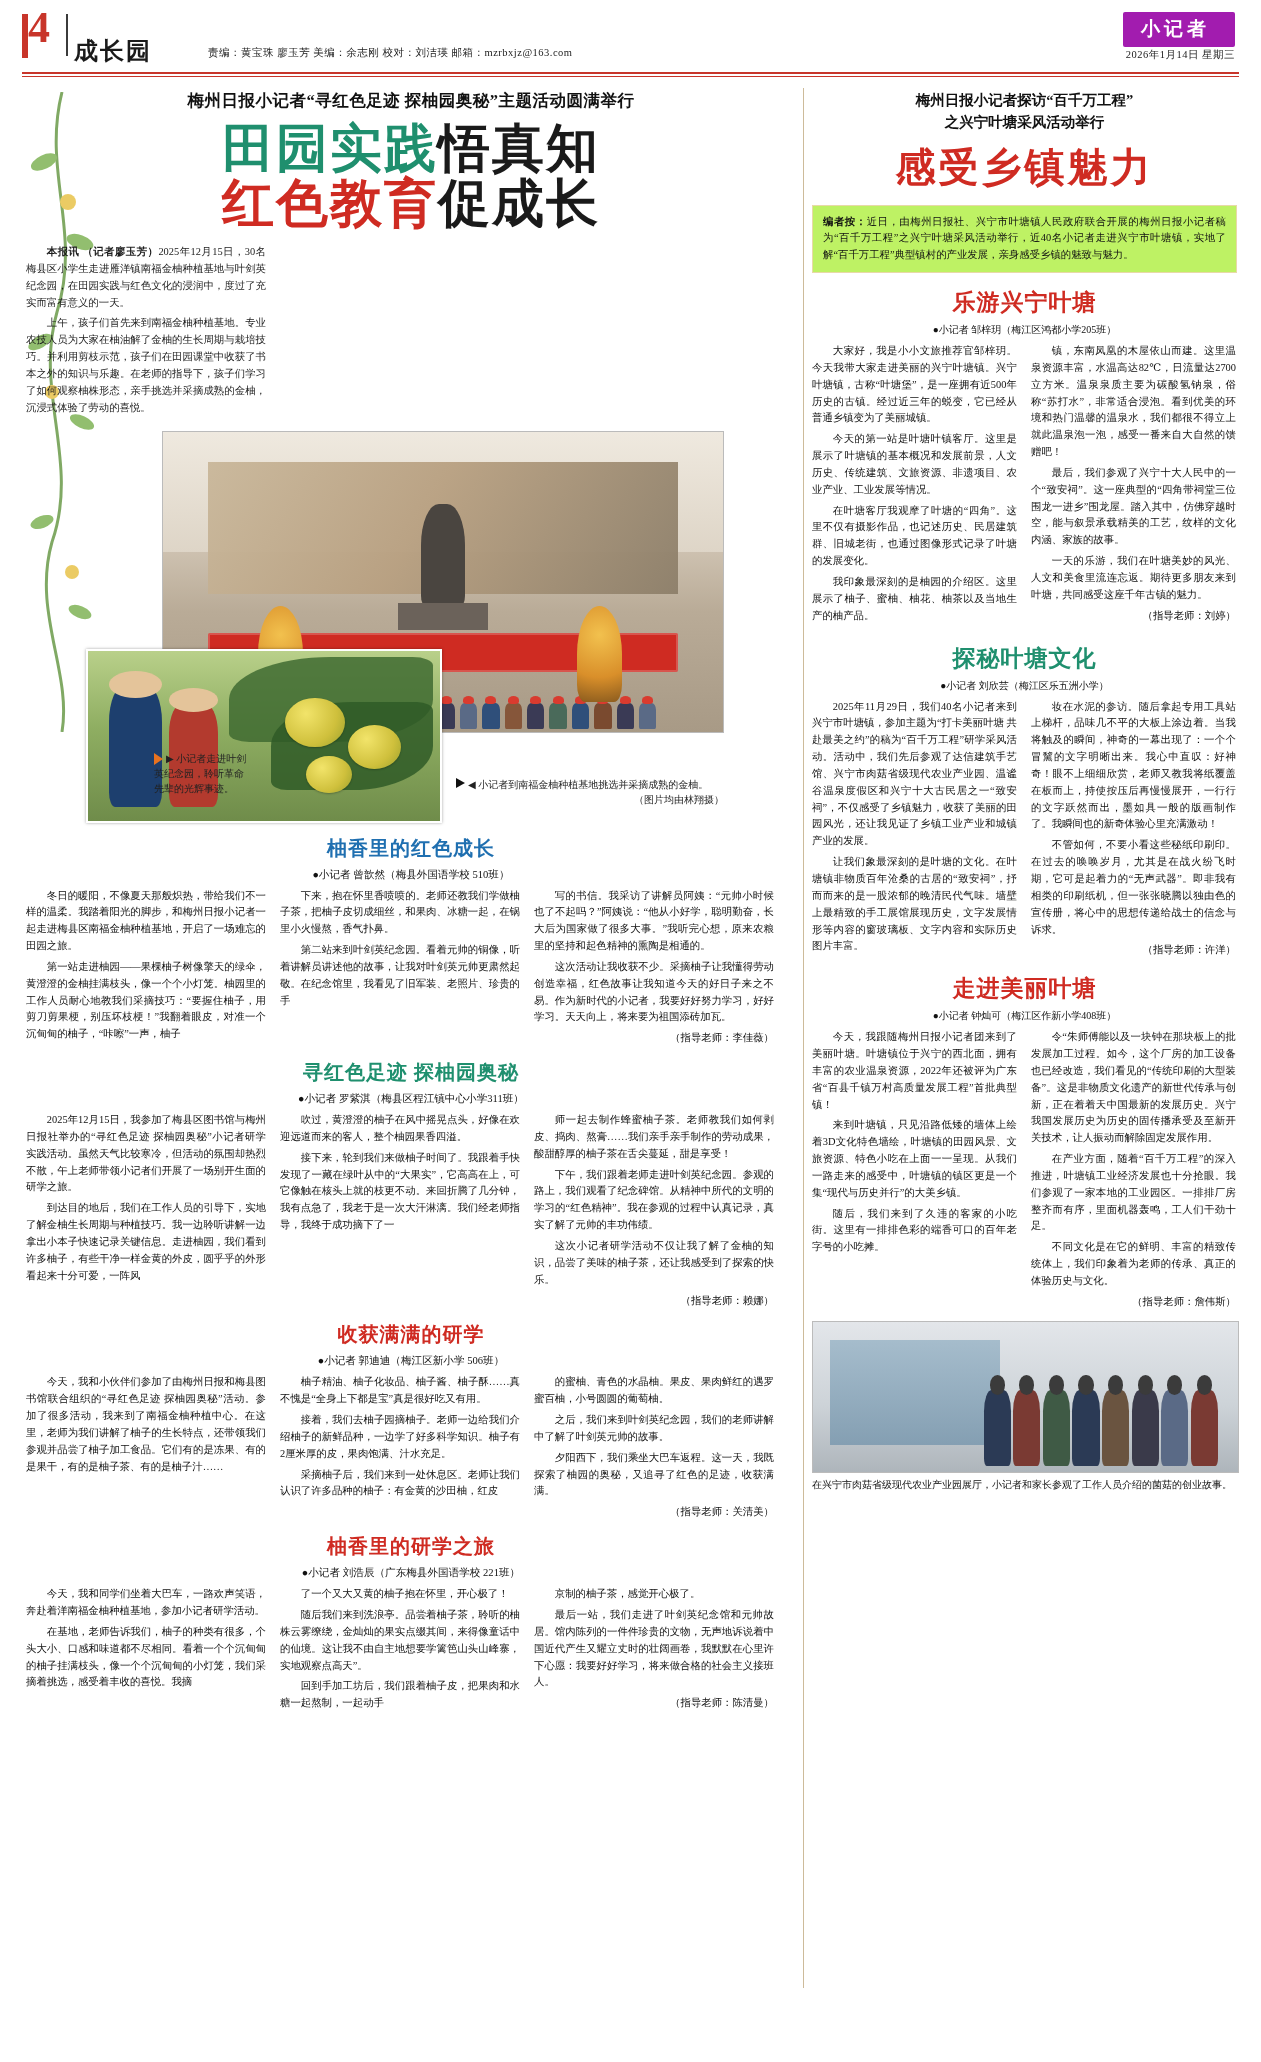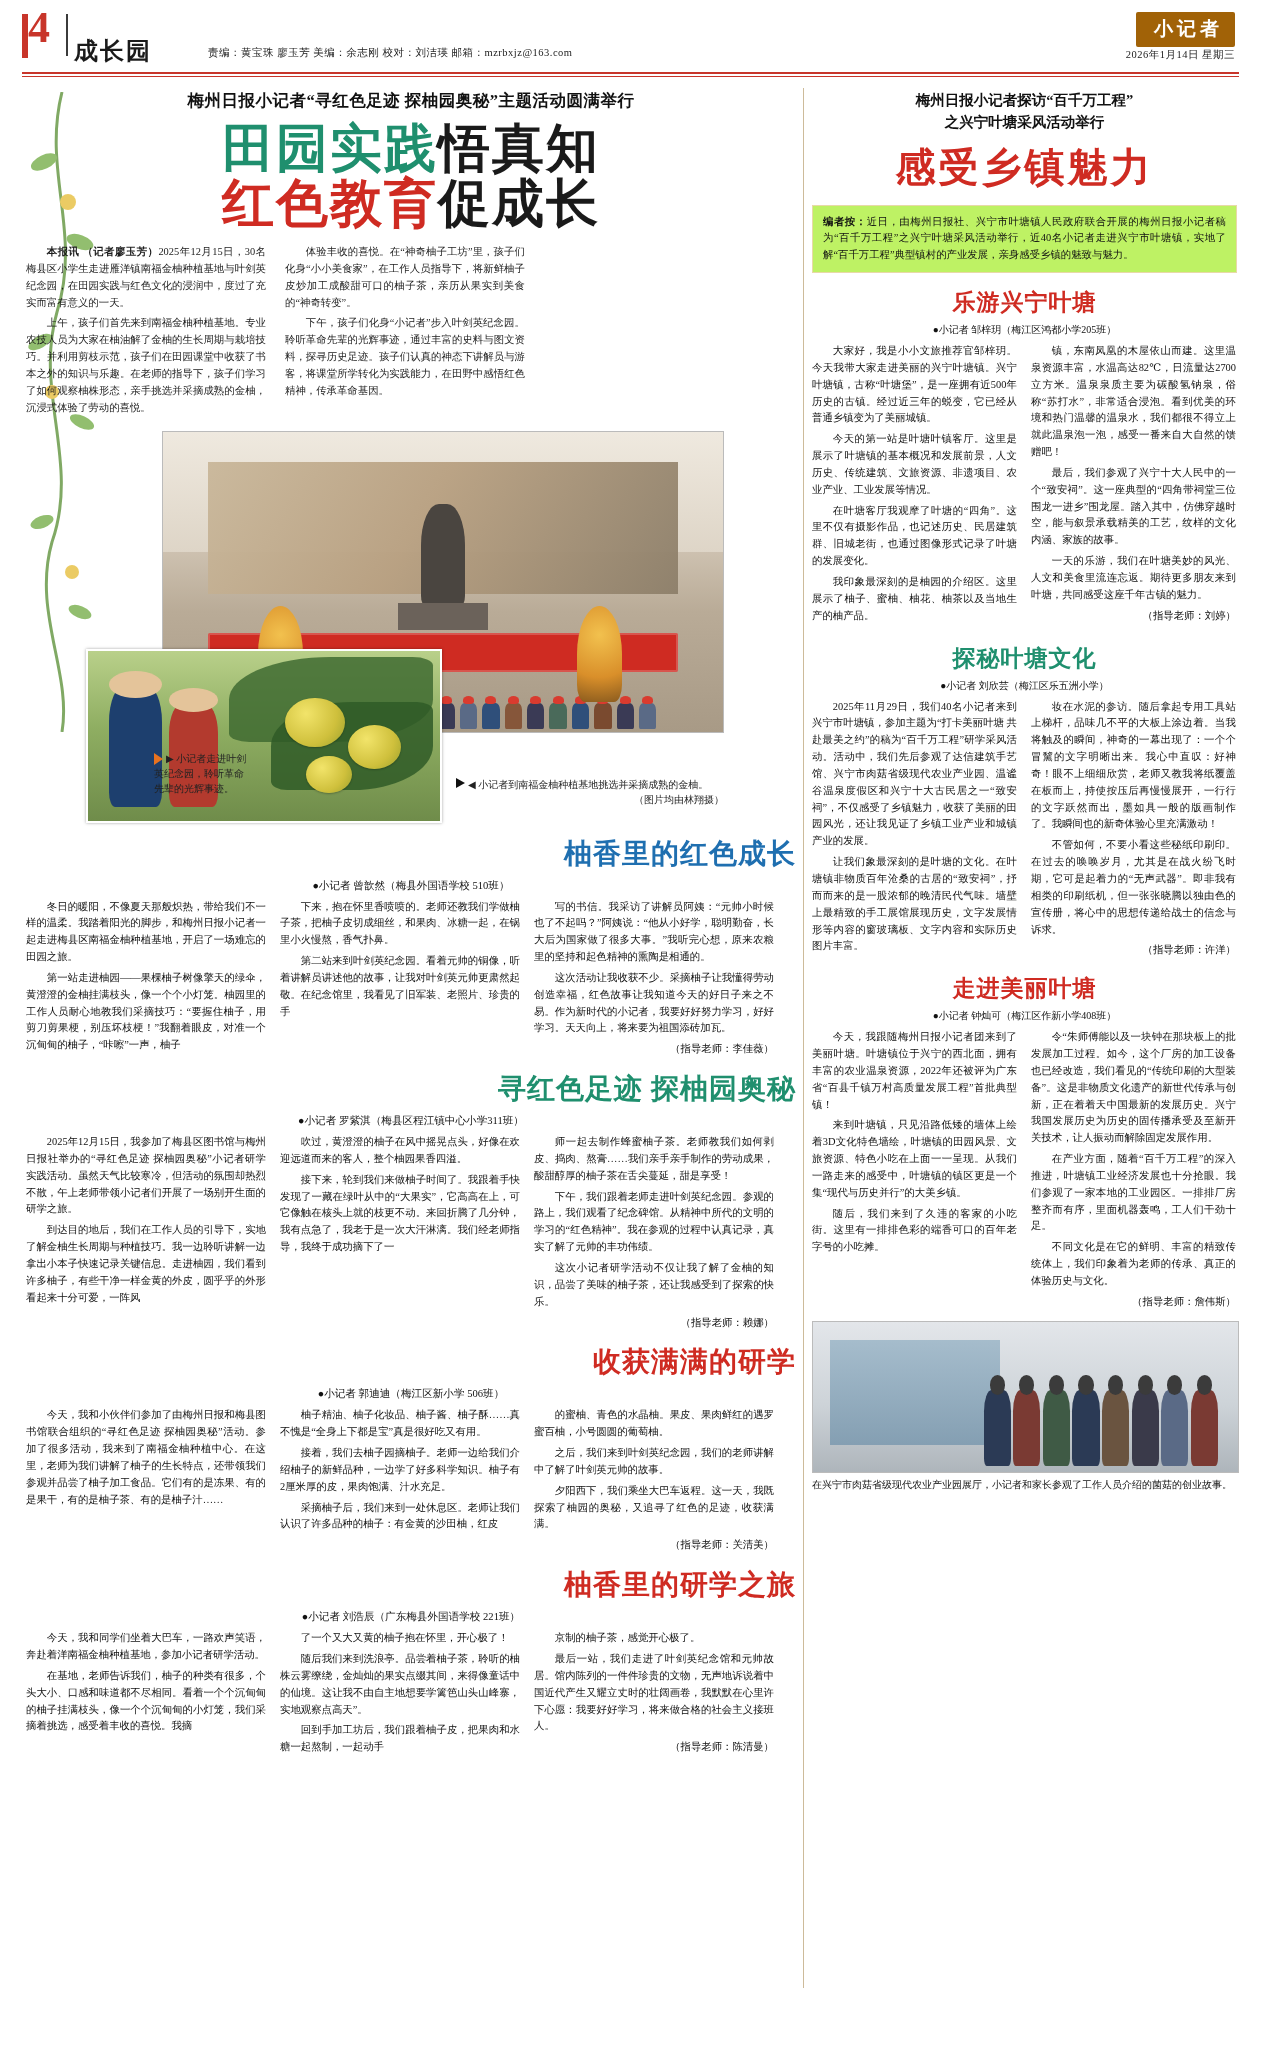--- a/index.html
+++ b/index.html
@@ -6,21 +6,21 @@
   body{width:1261px;height:2062px;font-family:"Liberation Serif","DejaVu Serif",serif;color:#111;}
   .page{position:relative;width:1261px;height:2062px;background:#fff;overflow:hidden;}
 
   
   .masthead{position:absolute;left:0;top:0;width:1261px;height:72px;}
   .mh-bar{position:absolute;left:22px;top:14px;width:6px;height:44px;background:#c8352a;}
   .mh-num{position:absolute;left:28px;top:6px;font-size:44px;font-weight:bold;color:#c8352a;font-family:"Liberation Serif",serif;line-height:1;}
   .mh-div{position:absolute;left:66px;top:14px;width:2px;height:42px;background:#3b3b3b;}
   .mh-title{position:absolute;left:74px;top:30px;font-size:24px;font-weight:bold;letter-spacing:2px;color:#1a1a1a;line-height:42px;}
   .mh-credits{position:absolute;left:208px;top:46px;font-size:10.5px;color:#222;letter-spacing:.5px;}
-  .mh-tag{position:absolute;right:26px;top:12px;background:#a16207;color:#fff;font-size:19px;font-weight:bold;letter-spacing:4px;padding:4px 12px 5px 18px;border-radius:2px;}
+  .mh-tag{position:absolute;right:26px;top:12px;background:#a21caf;color:#fff;font-size:19px;font-weight:bold;letter-spacing:4px;padding:4px 25px 5px 18px;border-radius:2px;}
   .mh-date{position:absolute;right:26px;top:48px;font-size:10.5px;color:#222;letter-spacing:.5px;}
   .mh-rule{position:absolute;left:22px;right:22px;top:72px;height:2px;background:#c8352a;}
   .mh-rule2{position:absolute;left:22px;right:22px;top:76px;height:1px;background:#c8352a;}
 
   
   .left-col{position:absolute;left:26px;top:86px;width:770px;}
   .right-col{position:absolute;left:812px;top:86px;width:425px;}
   .vrule{position:absolute;left:803px;top:88px;width:1px;height:1900px;background:#cdbb9a;}
 
   
@@ -44,21 +44,21 @@
   
   .photos{position:relative;margin-top:10px;height:392px;}
   .photo-main{position:absolute;left:136px;top:0;width:560px;height:300px;border:1px solid #bbb;overflow:hidden;}
   .photo-sub{position:absolute;left:60px;top:218px;width:352px;height:170px;border:2px solid #fff;box-shadow:0 0 3px rgba(0,0,0,.35);overflow:hidden;}
   .cap-left{position:absolute;left:128px;top:320px;width:96px;font-size:10px;line-height:1.5;color:#222;}
   .cap-left .tri{display:inline-block;width:0;height:0;border-left:9px solid #e8721f;border-top:6px solid transparent;border-bottom:6px solid transparent;margin-right:3px;vertical-align:middle;}
   .cap-bottom{position:absolute;left:430px;top:346px;width:268px;font-size:10px;line-height:1.55;color:#222;}
   .cap-bottom .tri{display:inline-block;width:0;height:0;border-left:9px solid #111;border-top:5px solid transparent;border-bottom:5px solid transparent;margin-right:3px;}
 
   
-  .art-h{font-size:28px;font-weight:bold;color:#1f8f6e;text-align:right;margin:12px 0 6px 0;letter-spacing:1px;}
+  .art-h{font-size:20px;font-weight:bold;color:#1f8f6e;text-align:center;margin:12px 0 6px 0;letter-spacing:1px;}
   .art-h.red{color:#cf2b22;}
   .art-h.blue{color:#1f6fb0;}
   .art-sub{font-size:10.6px;text-align:center;margin-bottom:6px;}
   .teacher{text-align:right;font-size:10.4px;margin-top:4px;}
 
   .cols3{display:flex;gap:14px;}
   .cols3 .c{width:240px;font-size:10.4px;line-height:1.62;text-align:justify;}
   .cols3 .c p{margin:0 0 4px 0;text-indent:2em;}
 
   
@@ -142,24 +142,20 @@
       </div>
       <div class="lt2">
         <span class="r">红色教育</span><span class="k">促成长</span>
       </div>
     </div>
 
     <div class="lead-body">
       <div class="c">
         <p><span class="byline">本报讯 （记者廖玉芳）</span><span>2025年12月15日，30名梅县区小学生走进雁洋镇南福金柚种植基地与叶剑英纪念园，在田园实践与红色文化的浸润中，度过了充实而富有意义的一天。</span></p>
         <p>上午，孩子们首先来到南福金柚种植基地。专业农技人员为大家在柚油解了金柚的生长周期与栽培技巧。并利用剪枝示范，孩子们在田园课堂中收获了书本之外的知识与乐趣。在老师的指导下，孩子们学习了如何观察柚株形态，亲手挑选并采摘成熟的金柚，沉浸式体验了劳动的喜悦。</p>
-      </div>
-      <div class="c">
-        <p>体验丰收的喜悦。在“神奇柚子工坊”里，孩子们化身“小小美食家”，在工作人员指导下，将新鲜柚子皮炒加工成酸甜可口的柚子茶，亲历从果实到美食的“神奇转变”。</p>
-        <p>下午，孩子们化身“小记者”步入叶剑英纪念园。聆听革命先辈的光辉事迹，通过丰富的史料与图文资料，探寻历史足迹。孩子们认真的神态下讲解员与游客，将课堂所学转化为实践能力，在田野中感悟红色精神，传承革命基因。</p>
       </div>
       <div class="c"></div>
     </div>
 
     <div class="photos">
       <div class="photo-main">
         <div class="pic hall">
           <div class="hall-art"></div>
           <div class="hall-statue"></div>
           <div class="hall-base"></div>

